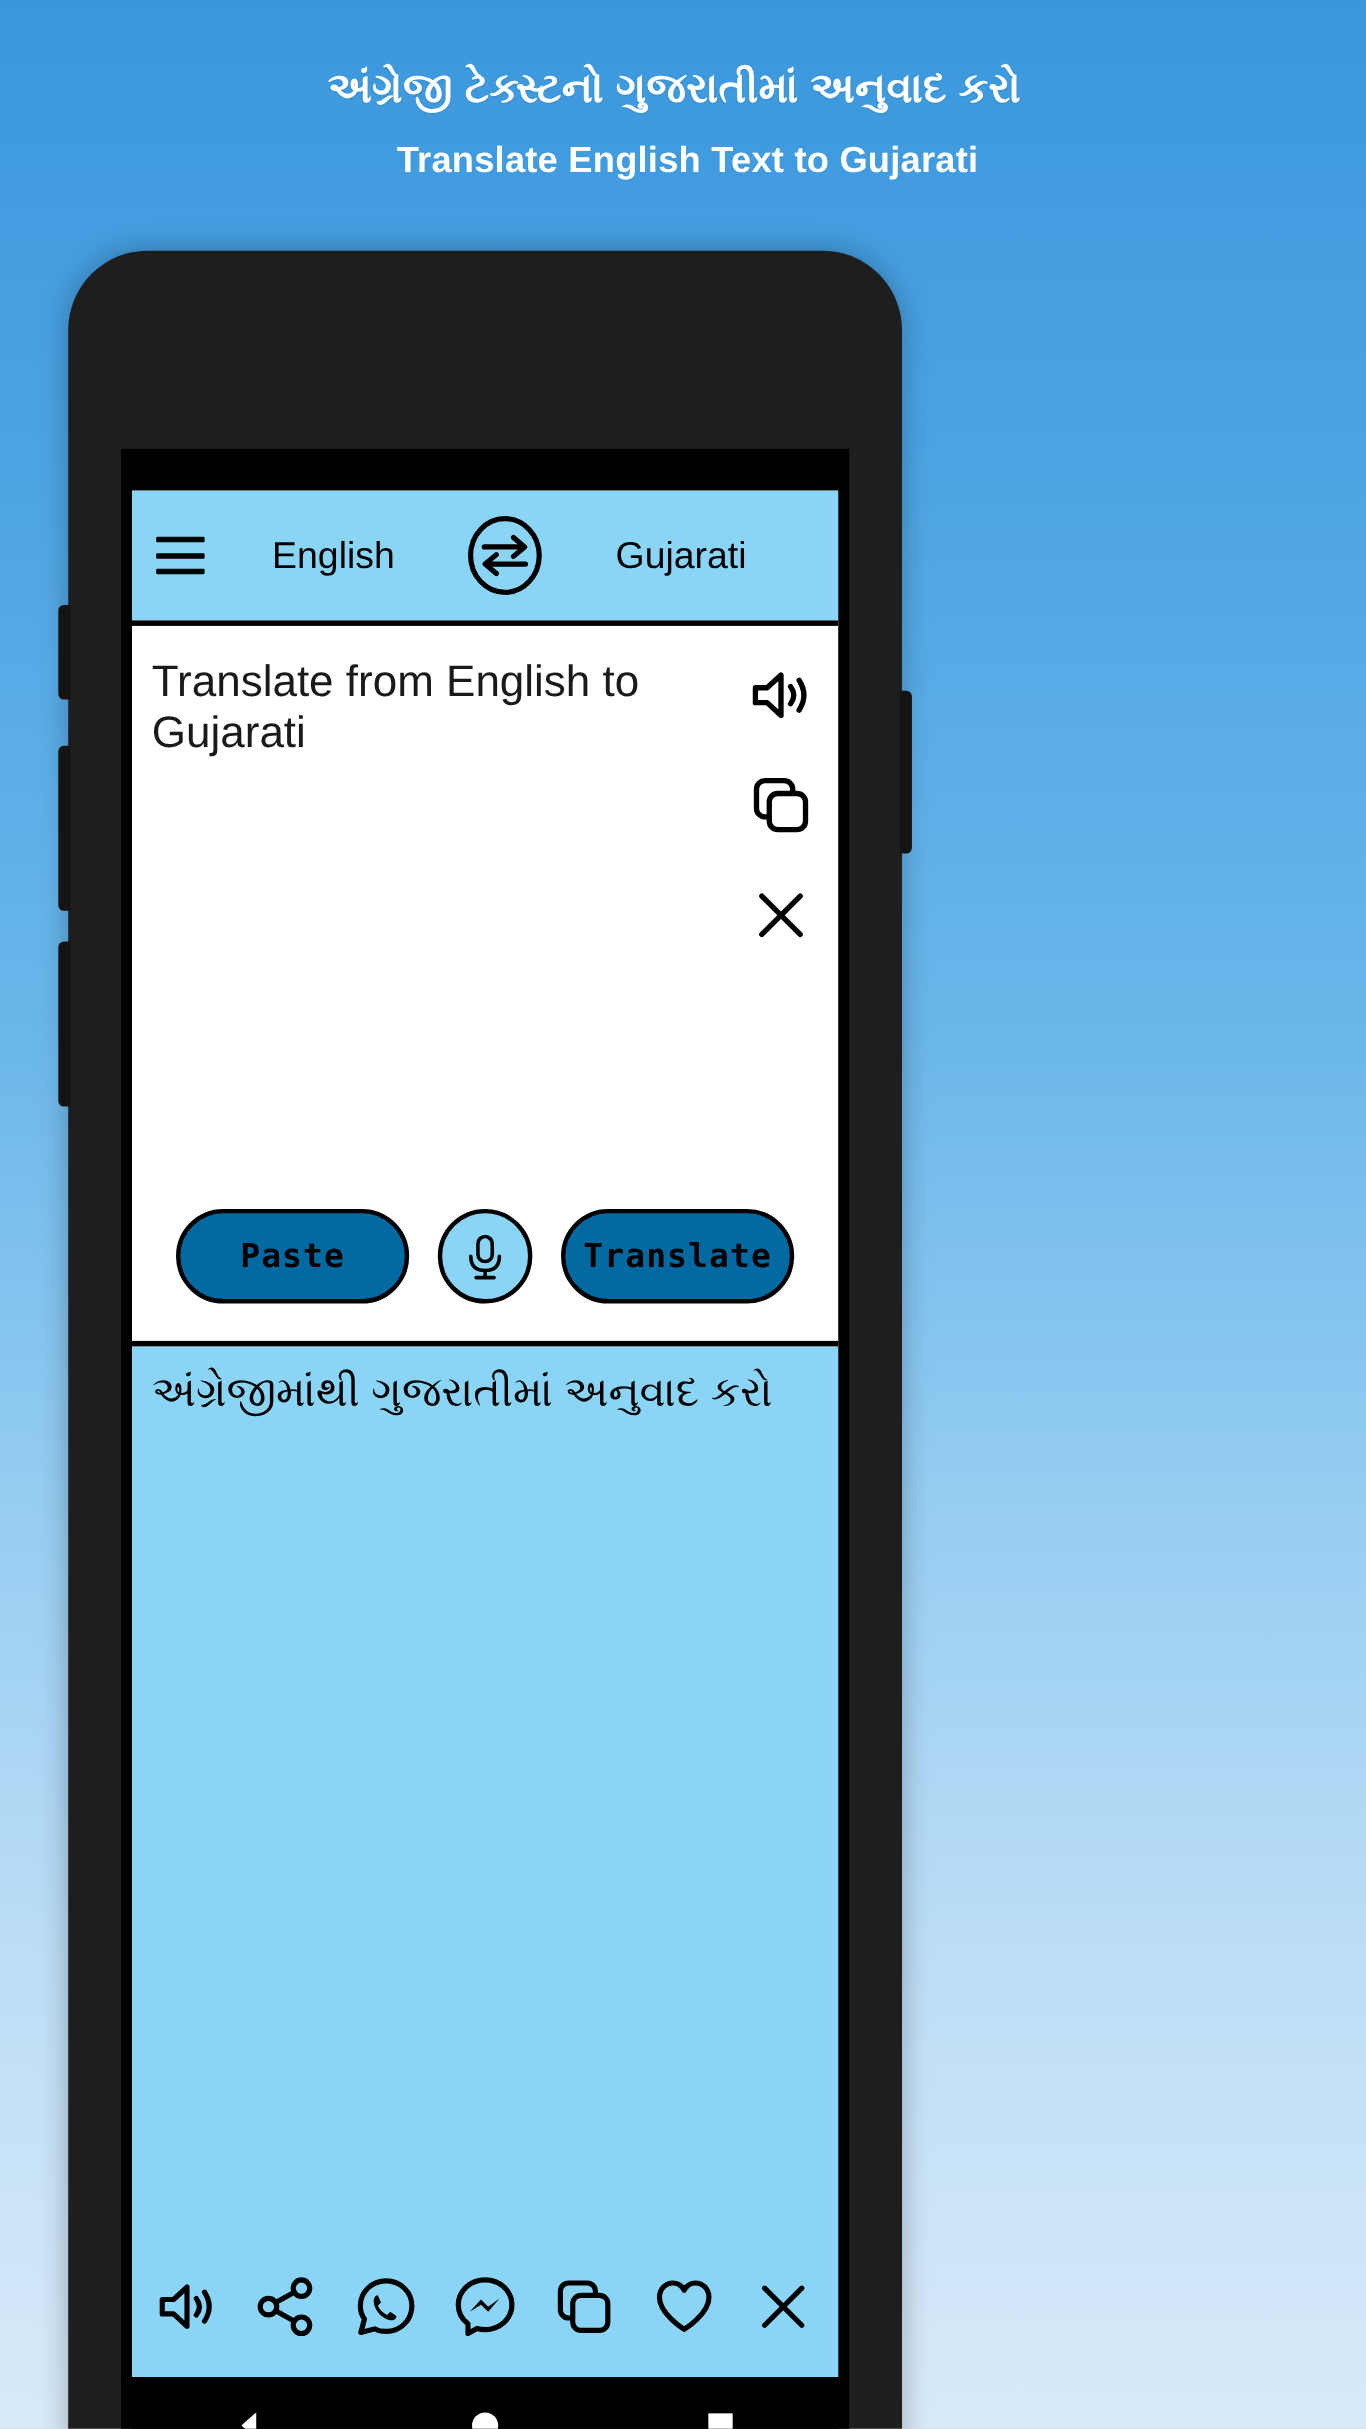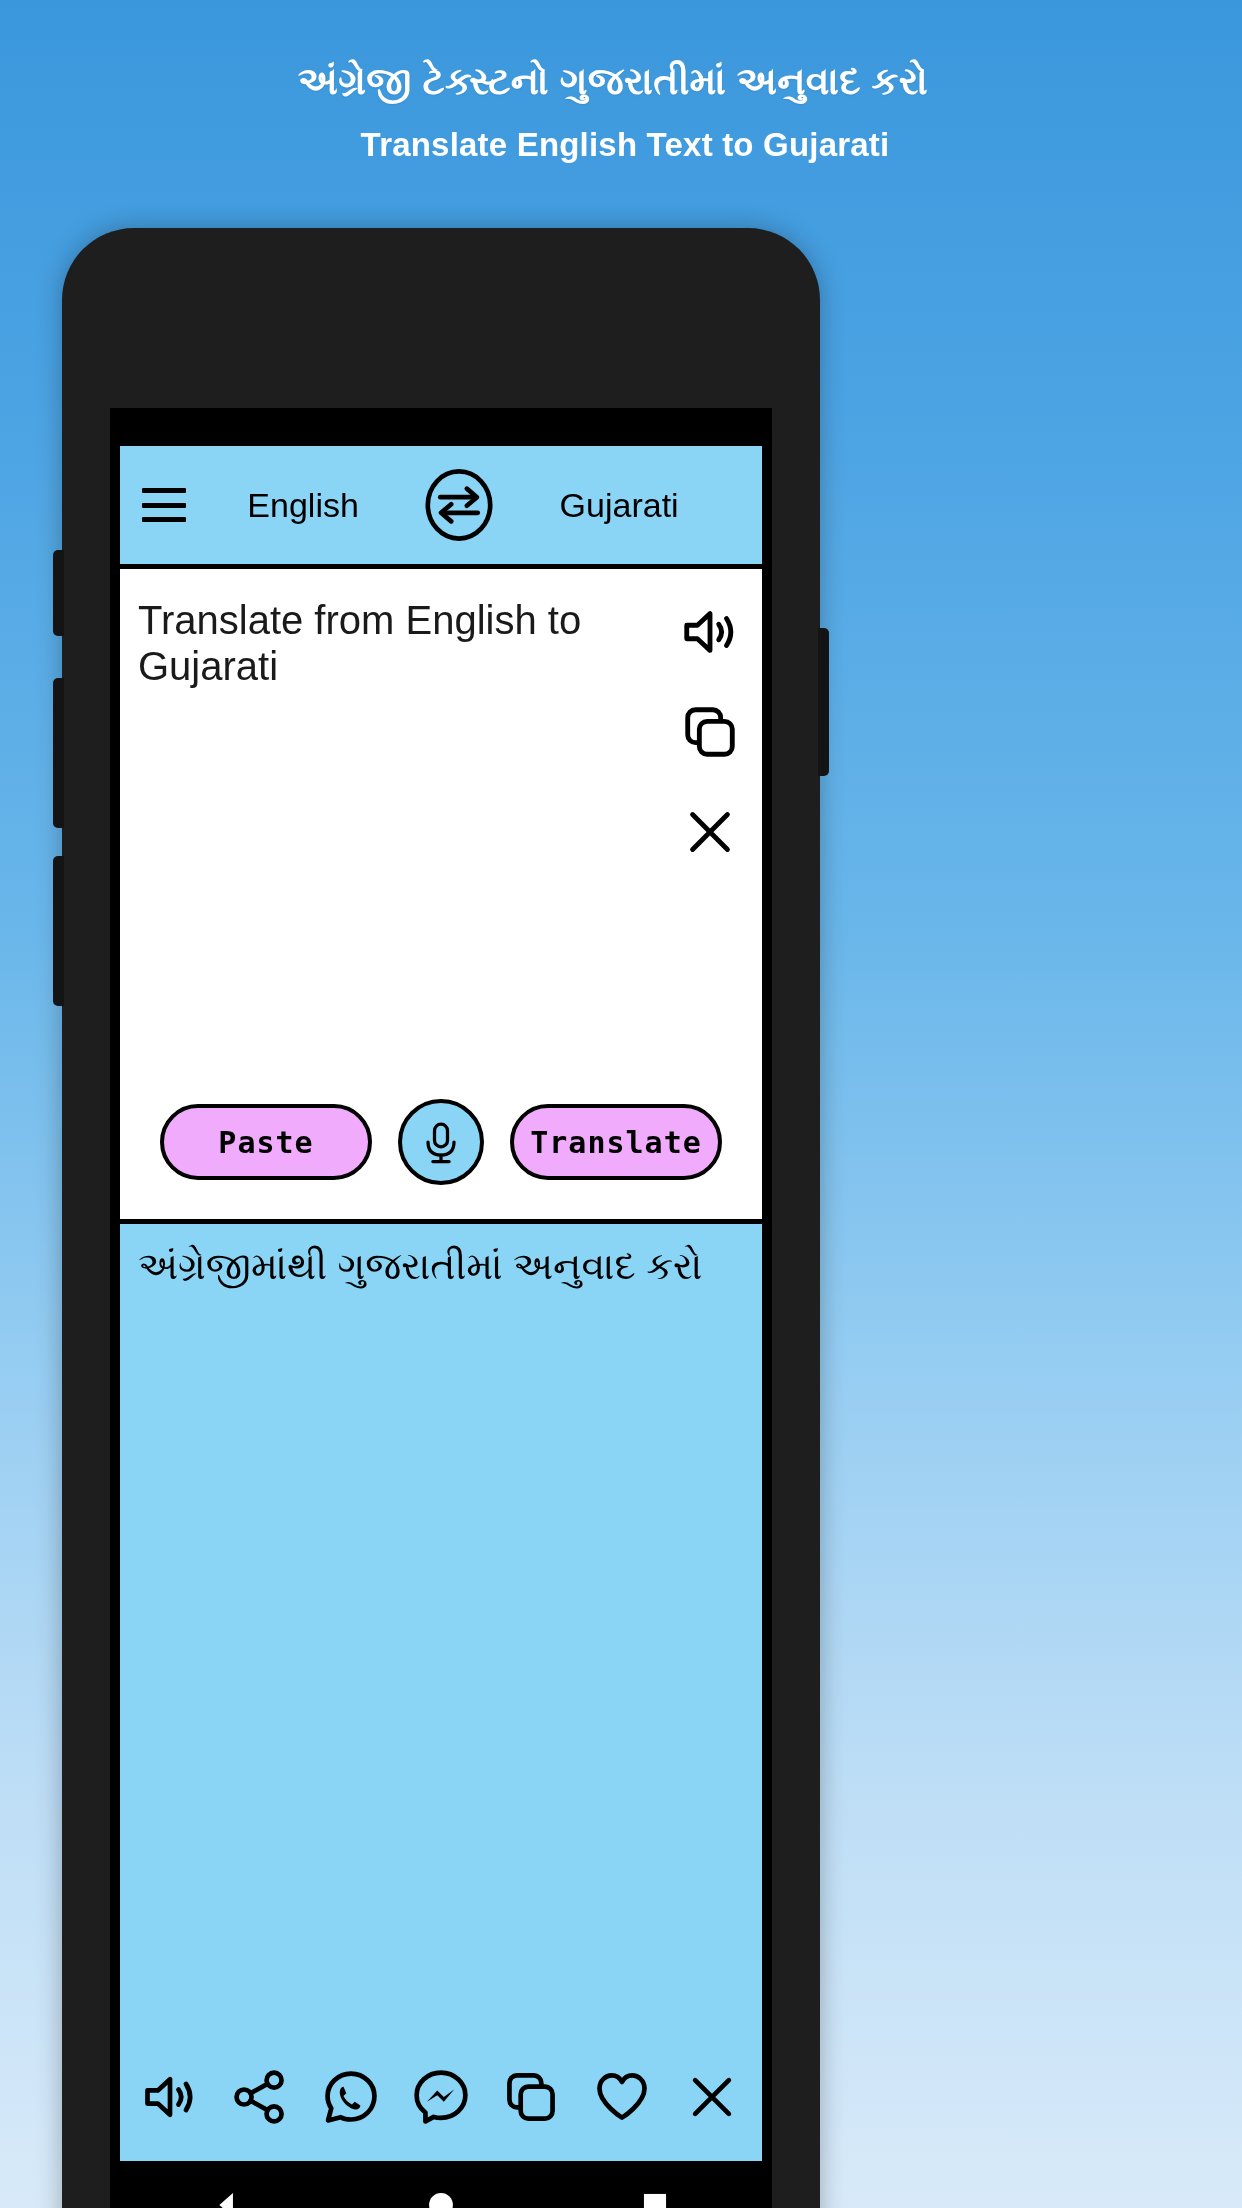--- a/index.html
+++ b/index.html
@@ -148,24 +148,24 @@
 
   .source-actions {
     flex: 0 0 auto;
     display: flex;
     align-items: center;
     justify-content: center;
     gap: 26px;
     padding-bottom: 34px;
   }
   .pill {
-    background: #f0abfc;
+    background: #0369a1;
     border: 4px solid #000;
     border-radius: 60px;
-    height: 76px;
+    height: 86px;
     min-width: 212px;
     display: flex;
     align-items: center;
     justify-content: center;
     font-family: "DejaVu Sans Mono", monospace;
     font-size: 30px;
     font-weight: bold;
     color: #000;
     letter-spacing: 1px;
   }

